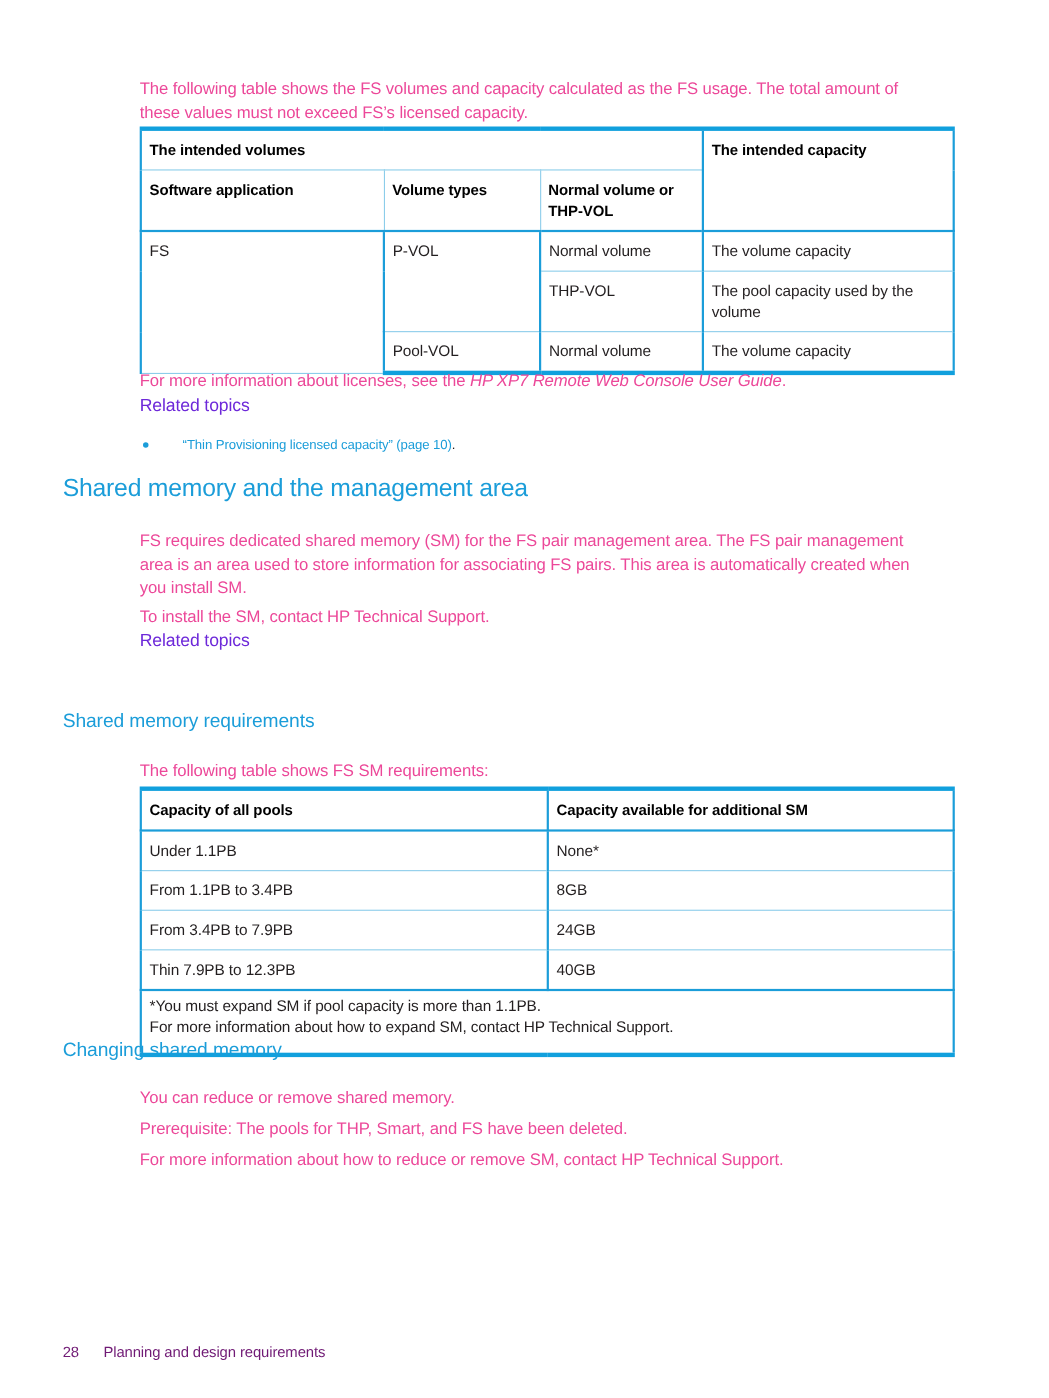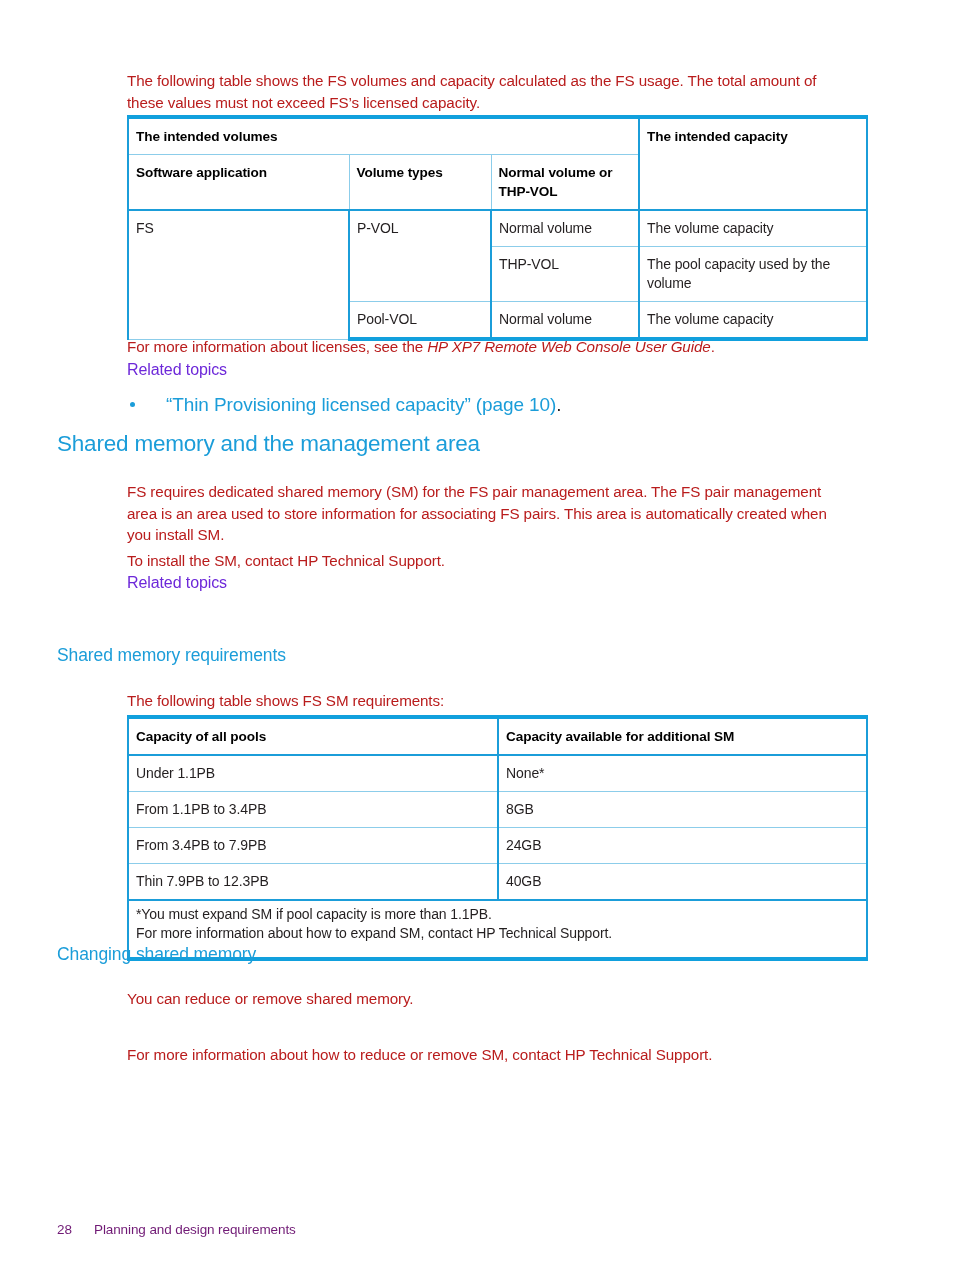--- a/index.html
+++ b/index.html
@@ -17,21 +17,21 @@
     height: 1271px;
     background: #ffffff;
     overflow: hidden;
   }
 
   
   .body-text {
     position: absolute;
     font-size: 15.2px;
     line-height: 21.5px;
-    color: #b91c1c;
+    color: #ec4899;
     letter-spacing: -0.1px;
   }
   .body-text em {
     font-style: italic;
   }
 
   h1.section-heading {
     position: absolute;
     margin: 0;
     font-size: 22.5px;
@@ -51,21 +51,21 @@
   }
   .related-topics {
     position: absolute;
     font-size: 16px;
     line-height: 20px;
     color: #6d28d9;
     letter-spacing: -0.1px;
   }
   .bullet-item {
     position: absolute;
-    font-size: 19px;
+    font-size: 12px;
     line-height: 21px;
     color: #1b9dd9;
     letter-spacing: -0.1px;
   }
   .bullet-dot {
     position: absolute;
     left: 0;
     top: 8px;
     width: 5px;
     height: 5px;
@@ -230,20 +230,21 @@
           <div>For more information about how to expand SM, contact HP Technical Support.</div>
         </td>
       </tr>
     </tbody>
   </table>
 
   <h2 class="sub-heading" style="left:57px; top:944px;">Changing shared memory</h2>
 
   <p class="body-text" style="left:127px; top:973px; width:760px;">You can reduce or remove shared memory.</p>
 
+  <p class="body-text" style="left:127px; top:1001px; width:760px;">Prerequisite: The pools for THP, Smart, and FS have been deleted.</p>
 
   <p class="body-text" style="left:127px; top:1029px; width:760px;">For more information about how to reduce or remove SM, contact HP Technical Support.</p>
 
   <div class="page-footer">
     <span class="num">28</span><span>Planning and design requirements</span>
   </div>
 
 </div>
 
 </body></html>

